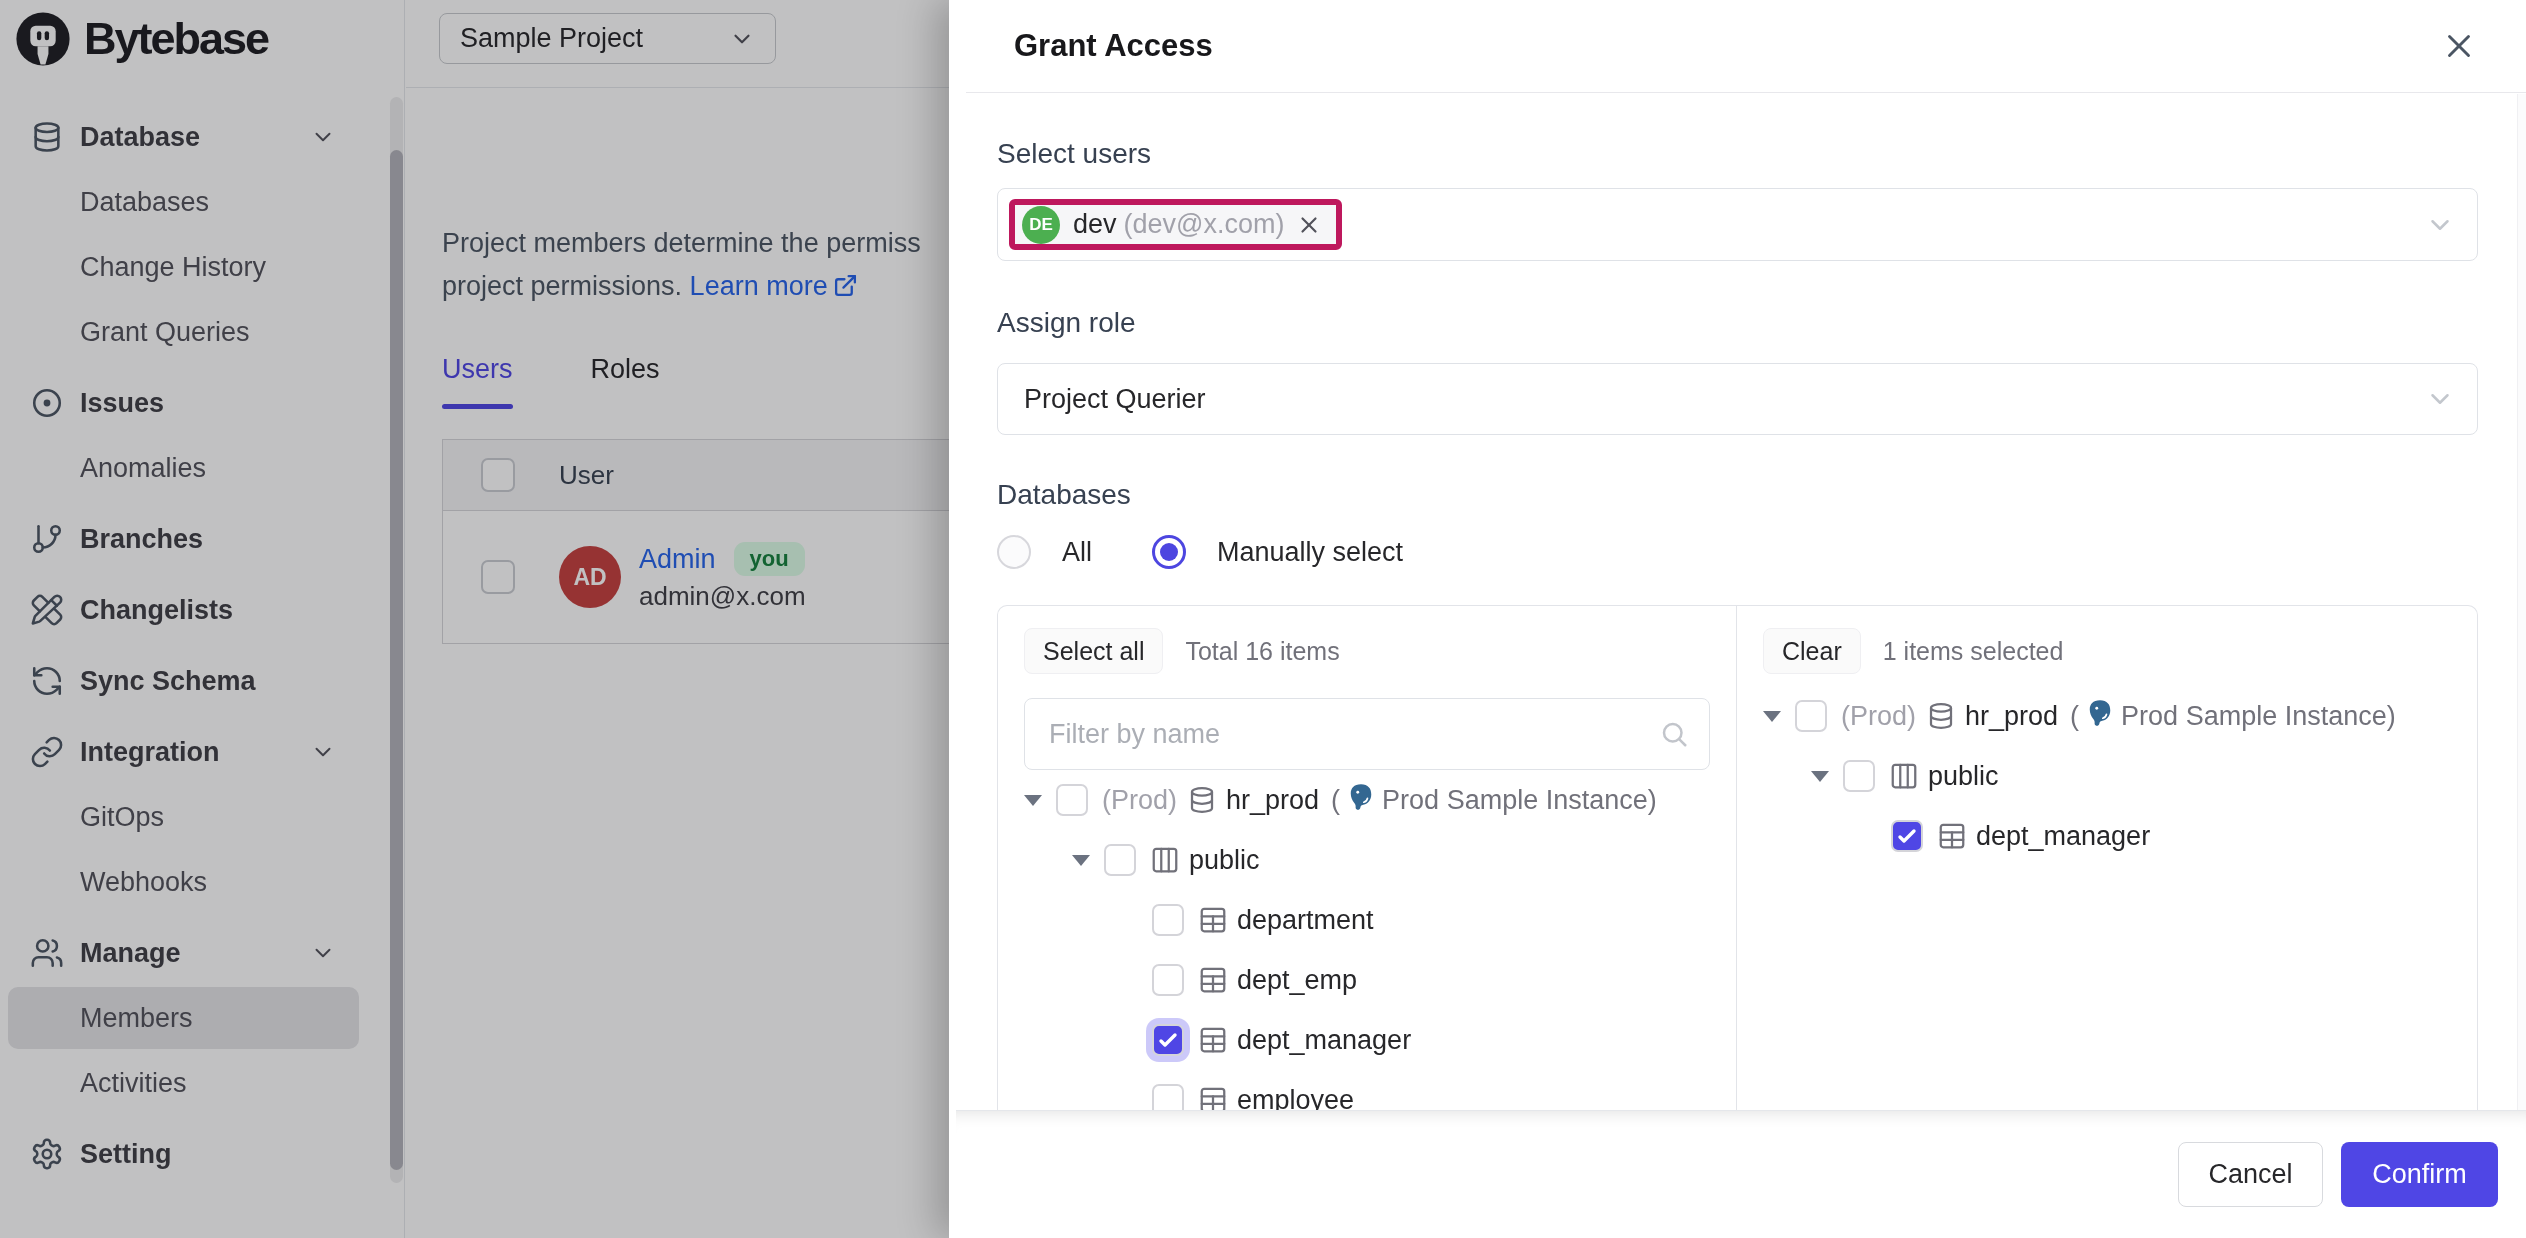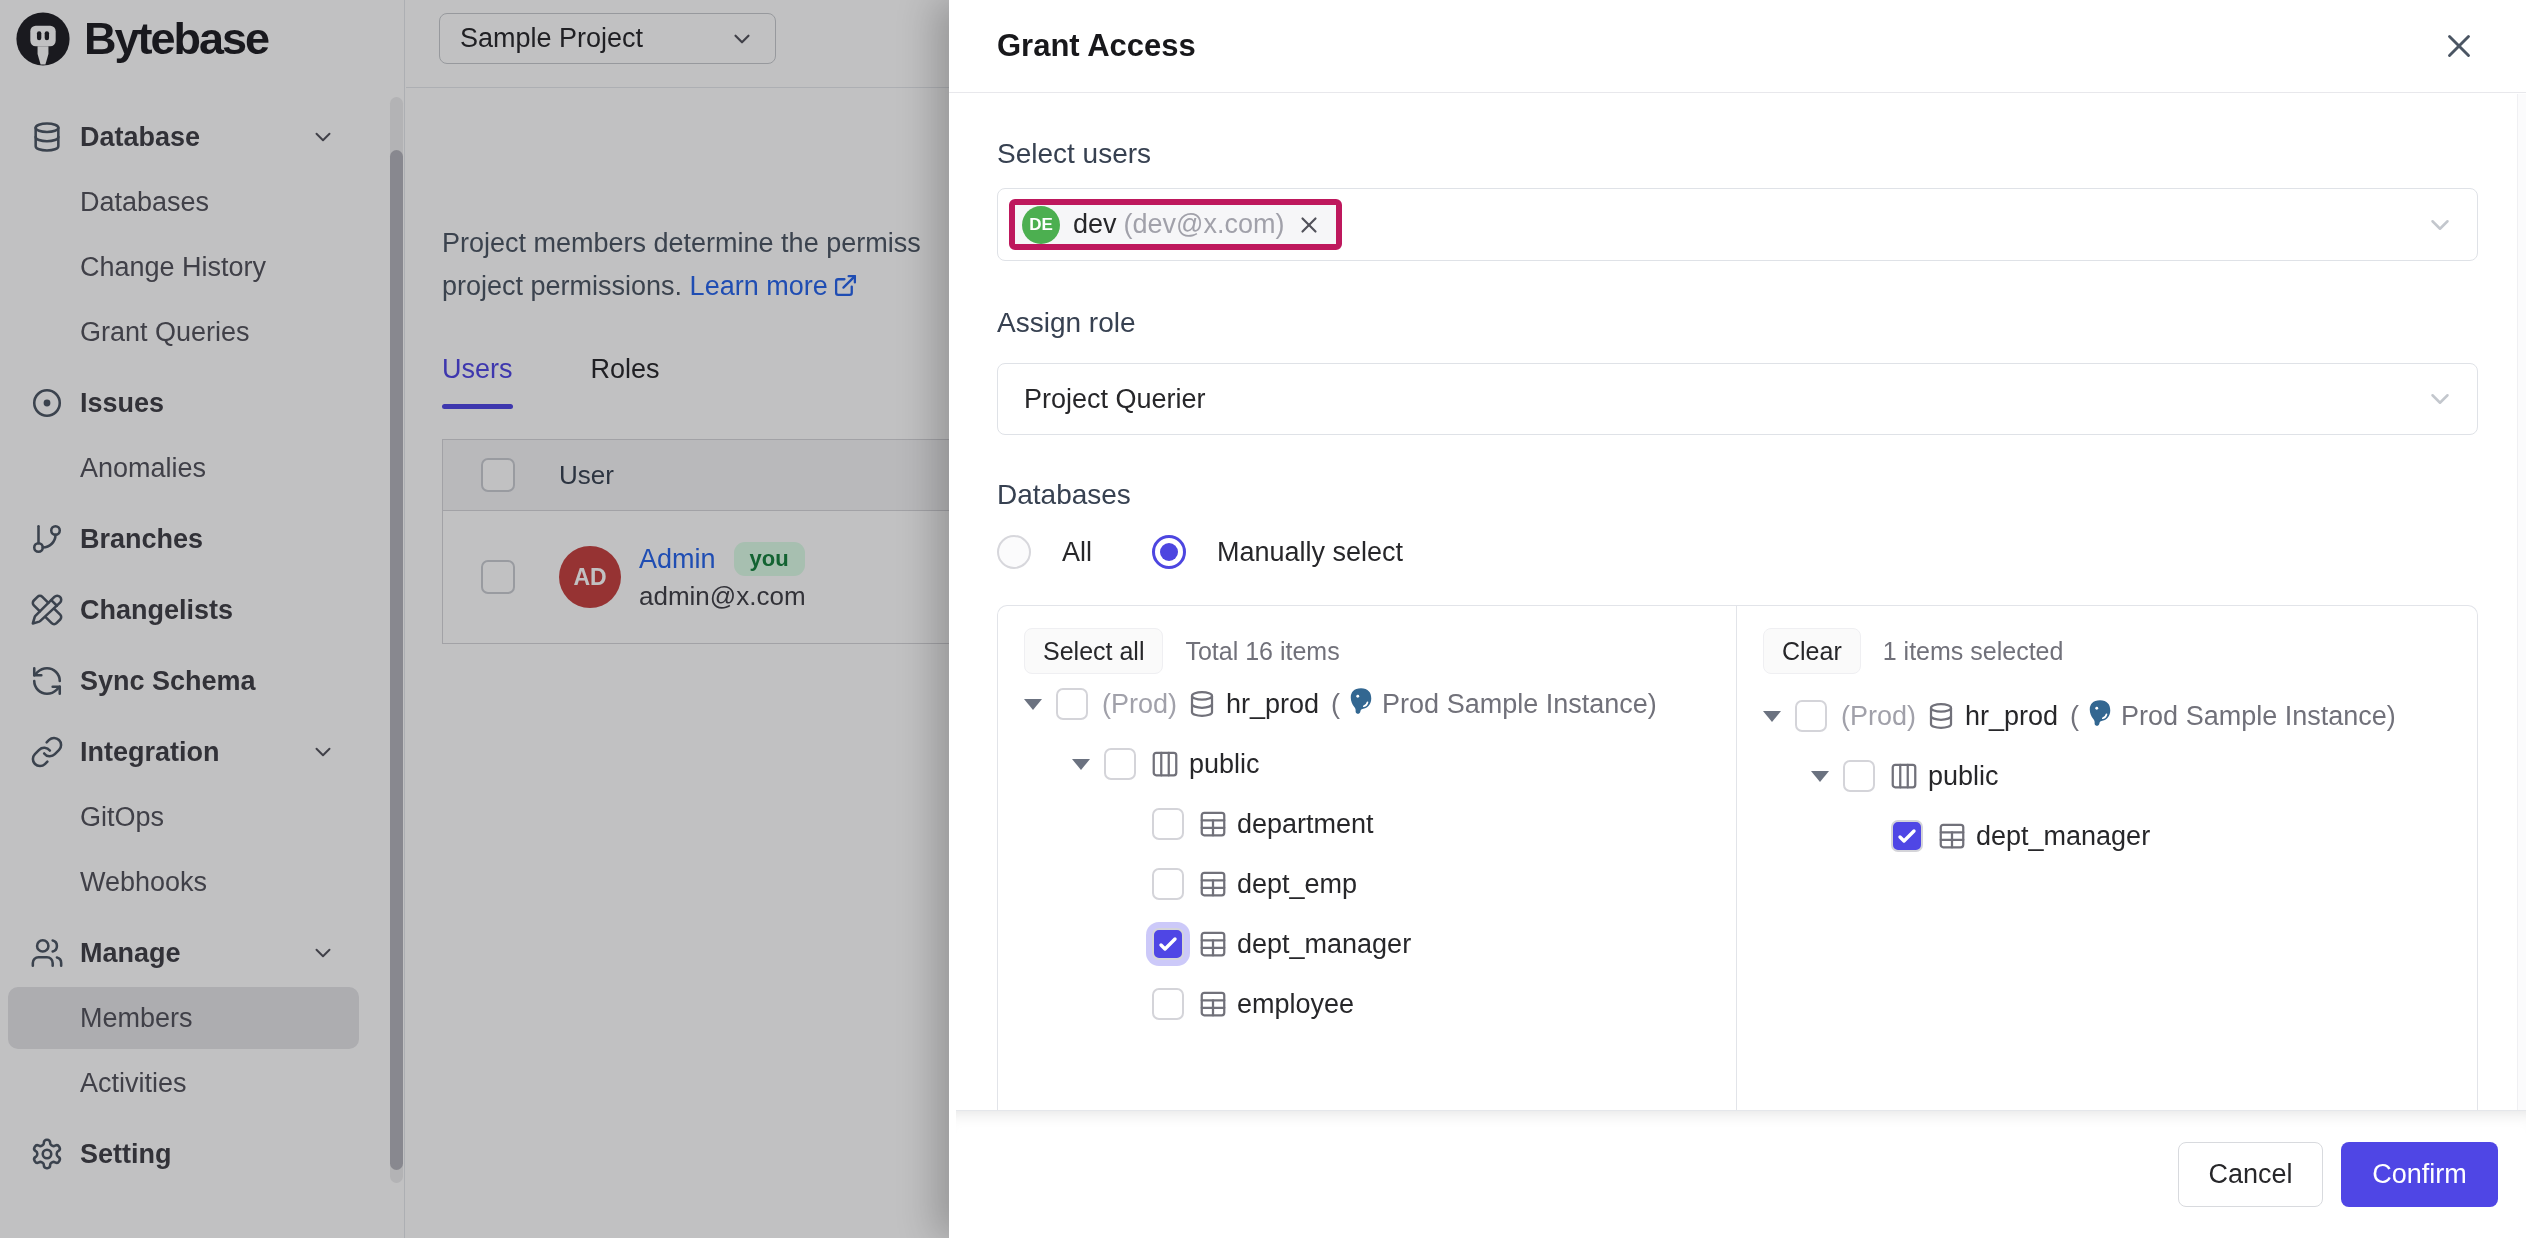--- a/index.html
+++ b/index.html
@@ -70,21 +70,21 @@
   .uname{ font-size:27px; color:#2563eb; cursor:pointer; }
   .ubadge{ margin-left:18px; font-size:22px; font-weight:700; color:#15803d; background:#dcfce7;
            padding:4px 16px; border-radius:11px; }
   .uemail{ font-size:26px; color:#3f3f46; margin-top:5px; }
 
   .dim{ position:absolute; left:0; top:0; width:950px; height:1238px; background:rgba(16,16,20,0.26); z-index:5; }
 
   
   .drawer{ position:absolute; left:949px; top:0; width:1577px; height:1238px; background:#fff; z-index:10;
            box-shadow:-14px 0 36px rgba(0,0,0,0.22); }
-  .d-head{ height:93px; border-bottom:1px solid #e8e8ec; display:flex; align-items:center; padding:0 48px; }
+  .d-head{ height:93px; border-bottom:1px solid #e8e8ec; display:flex; align-items:center; padding:0 48px;margin-left:17px; }
   .d-title{ font-size:31px; font-weight:600; color:#18181b; }
   .d-close{ margin-left:auto; width:38px; height:38px; color:#4b5563; cursor:pointer; }
   .d-close svg{ width:38px; height:38px; }
   .d-body{ position:absolute; top:94px; left:0; right:0; bottom:128px; padding:0 48px; overflow:hidden; }
   .d-scroll{ position:absolute; right:0; top:94px; bottom:128px; width:9px; background:#fbfbfc; border-left:1px solid #f0f0f3; }
 
   .sec-label{ font-size:28px; color:#374151; font-weight:500; }
   .lbl-users{ margin-top:44px; }
   .users-box{ margin-top:18px; height:73px; border:1px solid #dfe2e7; border-radius:8px; position:relative;
               display:flex; align-items:center; padding:0 60px 0 11px; cursor:pointer; }
@@ -374,20 +374,29 @@
           <span>Manually select</span>
         </span>
       </div>
 
       <div class="transfer">
         <div class="t-left">
           <div class="t-head">
             <span class="t-btn">Select all</span>
             <span class="t-summary">Total 16 items</span>
           </div>
+          <div class="filter-box">
+            <input type="text" placeholder="Filter by name" style="">
+            <span class="search-ic">
+              <svg viewBox="0 0 24 24" fill="none" stroke="currentColor" stroke-width="2" stroke-linecap="round">
+                  <circle cx="11" cy="11" r="7"></circle>
+                  <path d="m21 21-4.3-4.3"></path>
+                </svg>
+            </span>
+          </div>
           <div class="tree" id="tree-left">
               <div class="tree-row" style="padding-left: 0px;">
                 <span class="caret-slot">
                   <span class="caret"></span>
                 </span>
                 <span class="cb"></span>
                 <span class="env">(Prod)</span>
                 <span class="node-icon"><svg viewBox="0 0 24 24" fill="none" stroke="currentColor" stroke-width="1.8" stroke-linecap="round" stroke-linejoin="round">
                     <ellipse cx="12" cy="5.5" rx="8" ry="3"></ellipse>
                     <path d="M4 5.5v6.5c0 1.7 3.6 3 8 3s8-1.3 8-3V5.5"></path>

